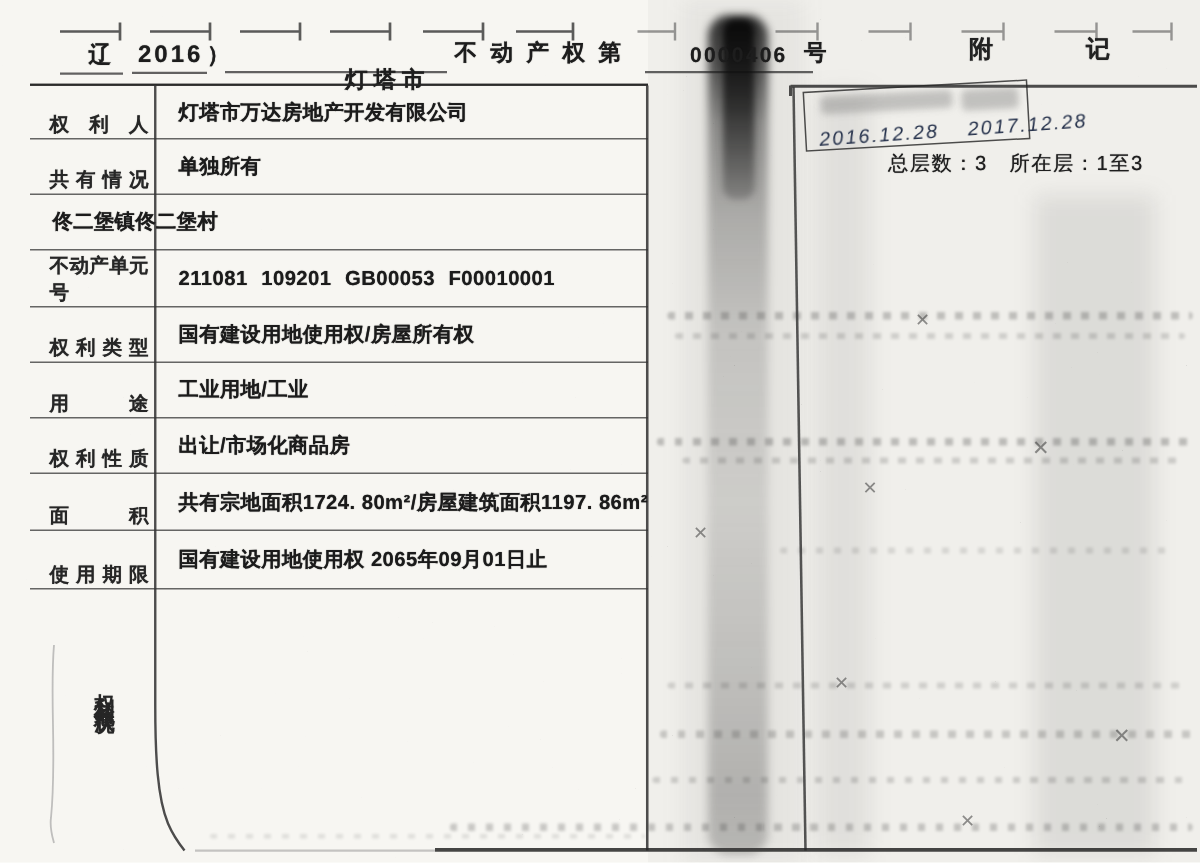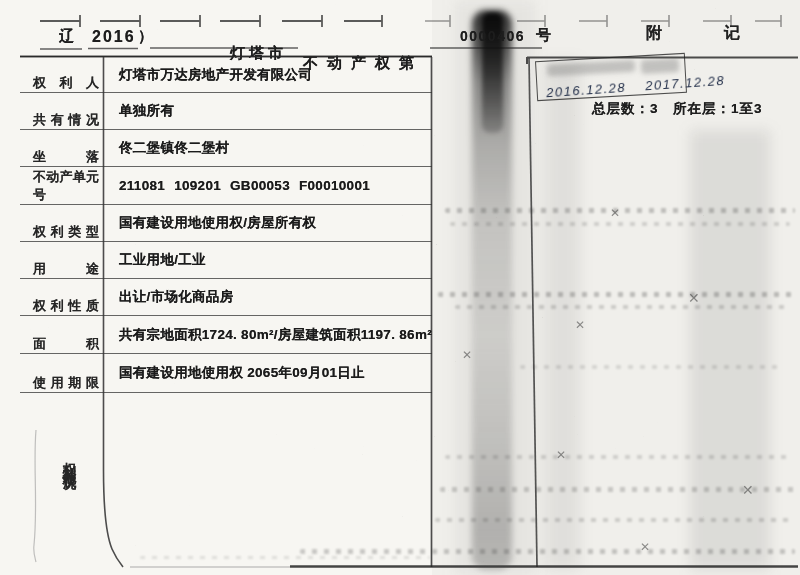--- a/index.html
+++ b/index.html
@@ -36,21 +36,21 @@
 
   svg.overlay{position:absolute;left:0;top:0;pointer-events:none;}
 
   
   .hdr{position:absolute;color:#1d1d1d;font-weight:700;white-space:nowrap;
     text-shadow:0 0 0.6px rgba(25,25,25,0.75);}
   .h-prov{left:59px;top:27px;font-size:15px;}
   .h-year{left:92px;top:28px;font-size:16px;letter-spacing:2px;}
   .h-paren{left:138px;top:27px;font-size:15px;}
   .h-city{left:230px;top:44px;font-size:15px;letter-spacing:4px;}
-  .h-title{left:303px;top:26px;font-size:15px;letter-spacing:9px;margin-top:28px;}
+  .h-title{left:303px;top:26px;font-size:15px;letter-spacing:9px;}
   .h-serial{left:460px;top:28px;font-size:14px;letter-spacing:1.5px;}
   .h-suffix{left:536px;top:26px;font-size:15px;}
   .h-appendix{left:646px;top:23px;font-size:16px;letter-spacing:62px;color:#222;}
 
   
   .tbl{position:absolute;left:20px;top:56px;width:412px;border-top:1.8px solid rgba(40,40,40,0.9);}
   .row{display:flex;box-sizing:border-box;height:37px;border-bottom:1px solid rgba(52,52,52,0.75);}
   .row:nth-child(1){height:36px;}
   .row:nth-child(4){height:38px;}
   .row:nth-child(8){height:38px;}
@@ -70,21 +70,21 @@
 
   
   .stamp-box{position:absolute;left:536px;top:57px;width:150px;height:40px;
     border:1.6px solid rgba(35,35,35,0.8);transform:rotate(-3.2deg);box-sizing:border-box;}
   .smudge{position:absolute;filter:blur(2.5px);background:rgba(105,105,105,0.35);border-radius:3px;}
   .sm1{left:547px;top:62px;width:88px;height:12px;transform:rotate(-3deg);}
   .sm2{left:641px;top:59px;width:38px;height:14px;transform:rotate(-3deg);}
   .handwriting{position:absolute;left:546px;top:79px;transform:rotate(-4deg);
     font-style:italic;font-size:13px;color:#25314b;letter-spacing:1.5px;word-spacing:14px;
     white-space:nowrap;filter:blur(0.2px);}
-  .floors{position:absolute;left:592px;top:100px;font-size:13.5px;font-weight:700;color:#1e1e1e;
+  .floors{position:absolute;left:592px;top:100px;font-size:13.5px;font-weight:400;color:#1e1e1e;
     letter-spacing:1px;white-space:nowrap;text-shadow:0 0 0.6px rgba(20,20,20,0.8);}
 </style>
 </head>
 <body>
 
 <div class="paper"></div>
 <div class="page-right-tone"></div>
 <div class="vband b1"></div>
 <div class="vband b2"></div>
 <div class="vband b3"></div>
@@ -166,23 +166,20 @@
       </div>
     <div class="cv">灯塔市万达房地产开发有限公司</div>
   </div>
   <div class="row">
     <div class="cl">
         <span>共有情况</span>
       </div>
     <div class="cv">单独所有</div>
   </div>
   <div class="row">
-    <div class="cl">
-        <span>坐落</span>
-      </div>
     <div class="cv">佟二堡镇佟二堡村</div>
   </div>
   <div class="row">
     <div class="cl">
         <span>不动产单元号</span>
       </div>
     <div class="cv unit">211081 109201 GB00053 F00010001</div>
   </div>
   <div class="row">
     <div class="cl">

